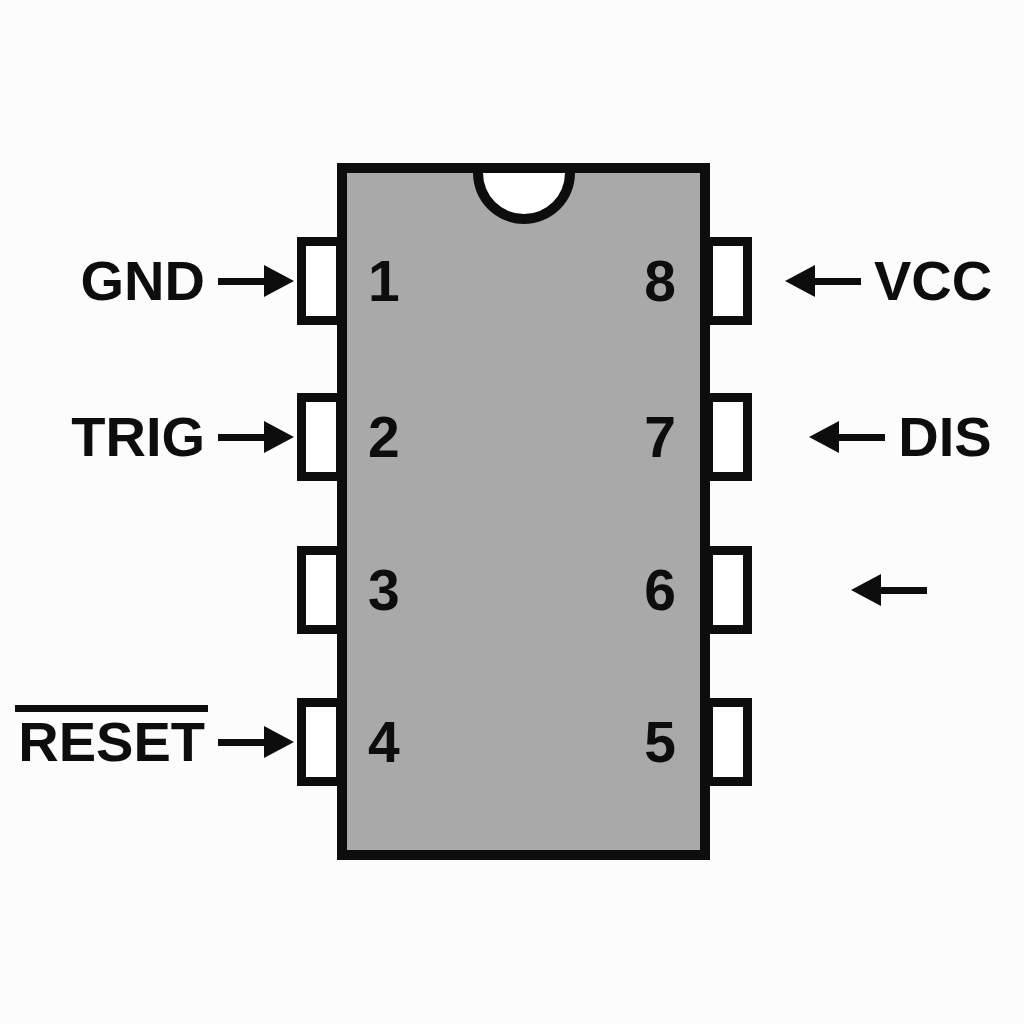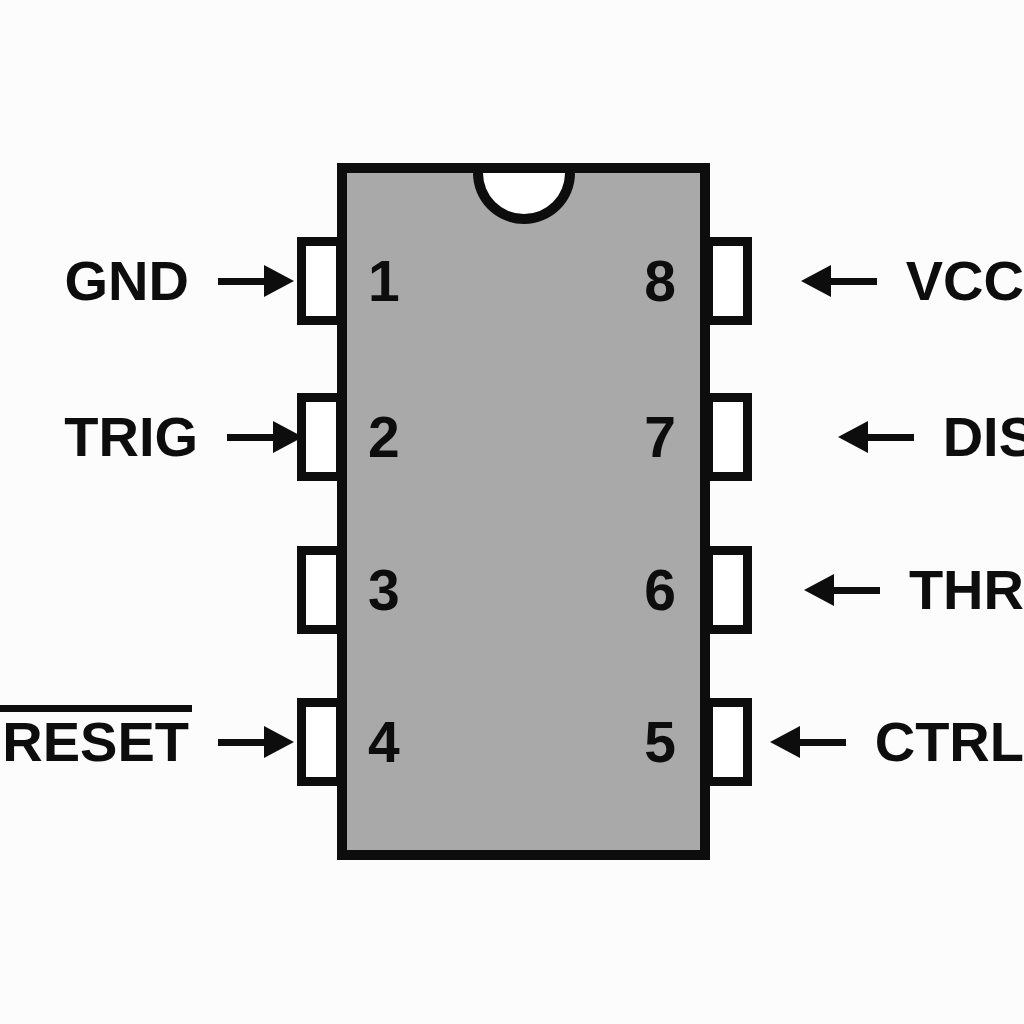--- a/index.html
+++ b/index.html
@@ -35,24 +35,24 @@
   
   .pin-box {
     position:absolute; width:48px; height:88px; box-sizing:border-box;
     background:#ffffff; border:9px solid #0d0d0d;
   }
   .pin-box.left  { left:297px; }
   .pin-box.right { left:704px; }
 
   
   .row {
-    position:absolute; height:92px; display:flex; align-items:center;gap:16px;
+    position:absolute; height:92px; display:flex; align-items:center;
   }
   .row.left  { left:0;     width:294px; justify-content:flex-end; }
-  .row.right { left:753px; width:271px; justify-content:flex-end; }
+  .row.right { left:753px; width:271px; justify-content:center; }
 
   .pin-label {
     font-size:56px; font-weight:bold; line-height:1; white-space:nowrap;
     letter-spacing:0px;
   }
   .row.left  .pin-label { margin-right:13px; }
   .row.right .pin-label { margin-left:13px; }
 
   .overline-label { position:relative; }
   .overline-label::before {
@@ -100,21 +100,21 @@
     <div class="pin-num right" style="top:541px;">5</div>
   </div>
 
   <div class="row left" style="top:235px;">
     <span class="pin-label">GND</span>
     <span class="arrow">
         <span class="shaft"></span>
         <span class="head-right"></span>
       </span>
   </div>
-  <div class="row left" style="top:391px;padding-left:9px;">
+  <div class="row left" style="top:391px;">
     <span class="pin-label">TRIG</span>
     <span class="arrow">
         <span class="shaft"></span>
         <span class="head-right"></span>
       </span>
   </div>
   <div class="row left" style="top:696px;text-align:right;">
     <span class="pin-label overline-label">RESET</span>
     <span class="arrow">
         <span class="shaft"></span>
@@ -134,23 +134,15 @@
         <span class="head-left"></span>
         <span class="shaft"></span>
       </span>
     <span class="pin-label">DIS</span>
   </div>
   <div class="row right" style="top:544px;">
     <span class="arrow">
         <span class="head-left"></span>
         <span class="shaft"></span>
       </span>
-    <span class="pin-label">THR</span>
-  </div>
-  <div class="row right" style="top:696px;">
-    <span class="arrow">
-        <span class="head-left"></span>
-        <span class="shaft"></span>
-      </span>
-    <span class="pin-label">CTRL</span>
   </div>
 
 </div>
 
 </body></html>

